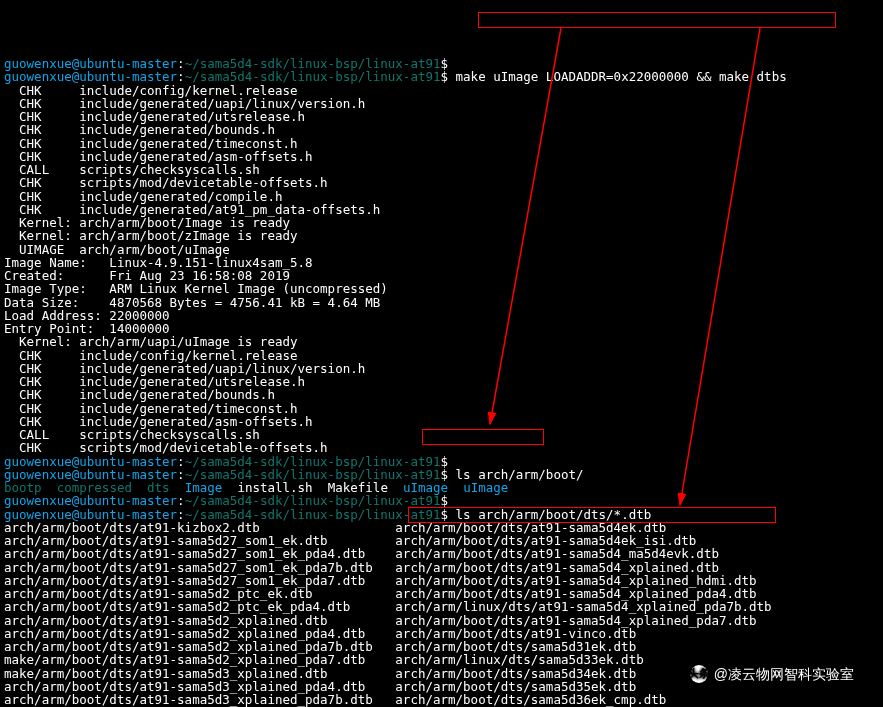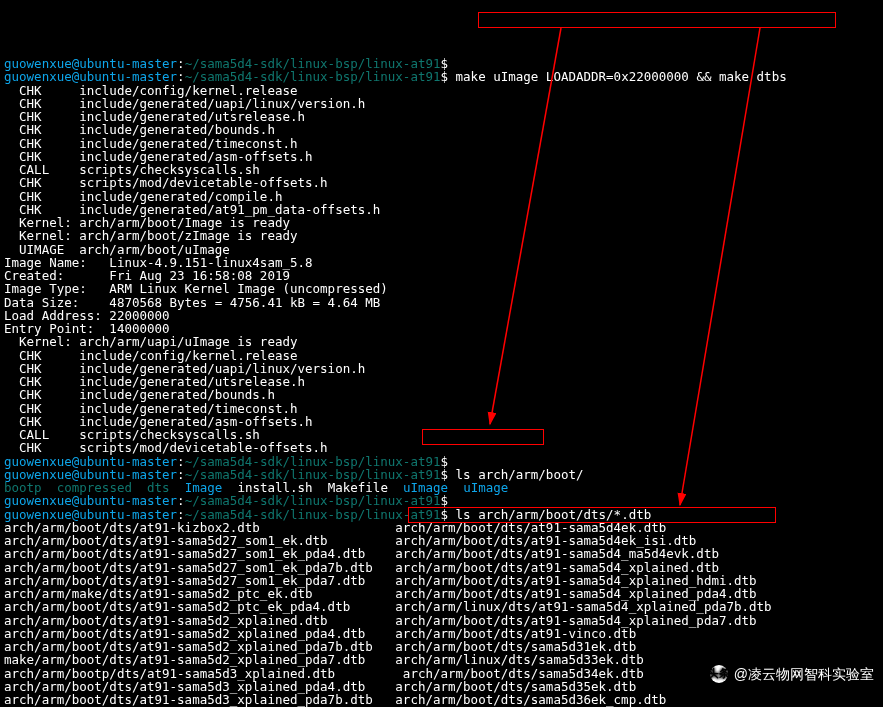--- a/index.html
+++ b/index.html
@@ -20,21 +20,21 @@
   .b { color: #0f766e; }
   .w { color: #ffffff; }
   .red-box { position: absolute; border: 1px solid #ff0000; pointer-events: none; }
   .box1 { top: 12px; left: 478px; width: 356px; height: 14px; }
   .box2 { top: 429px; left: 422px; width: 120px; height: 14px; }
   .box3 { top: 507px; left: 408px; width: 366px; height: 14px; }
   #arrows { position: absolute; top: 0; left: 0; pointer-events: none; }
   .watermark {
     position: absolute;
     bottom: 24px;
-    right: 9px;
+    right: 29px;
     color: #fff;
     font-family: "PingFang SC", "Microsoft YaHei", sans-serif;
     font-size: 14px;
     display: flex;
     align-items: center;
     gap: 6px;
     white-space: nowrap;
     text-shadow: 0 0 3px #000, 0 0 3px #000;
   }
   .wm-circle {
@@ -88,27 +88,27 @@
 <span class="g">guowenxue@ubuntu-master</span><span class="w">:</span><span class="b">~/sama5d4-sdk/linux-bsp/linux-at91</span><span class="w">$</span>
 <span class="g">guowenxue@ubuntu-master</span><span class="w">:</span><span class="b">~/sama5d4-sdk/linux-bsp/linux-at91</span><span class="w">$</span> <span class="w">ls arch/arm/boot/</span>
 <span class="b">bootp</span>  <span class="b">compressed</span>  <span class="b">dts</span>  <span class="g">Image</span>  <span class="w">install.sh</span>  <span class="w">Makefile</span>  <span class="g">uImage</span>  <span class="g">uImage</span>
 <span class="g">guowenxue@ubuntu-master</span><span class="w">:</span><span class="b">~/sama5d4-sdk/linux-bsp/linux-at91</span><span class="w">$</span>
 <span class="g">guowenxue@ubuntu-master</span><span class="w">:</span><span class="b">~/sama5d4-sdk/linux-bsp/linux-at91</span><span class="w">$</span> <span class="w">ls arch/arm/boot/dts/*.dtb</span>
 <span class="w">arch/arm/boot/dts/at91-kizbox2.dtb                  </span><span class="w">arch/arm/boot/dts/at91-sama5d4ek.dtb</span>
 <span class="w">arch/arm/boot/dts/at91-sama5d27_som1_ek.dtb         </span><span class="w">arch/arm/boot/dts/at91-sama5d4ek_isi.dtb</span>
 <span class="w">arch/arm/boot/dts/at91-sama5d27_som1_ek_pda4.dtb    </span><span class="w">arch/arm/boot/dts/at91-sama5d4_ma5d4evk.dtb</span>
 <span class="w">arch/arm/boot/dts/at91-sama5d27_som1_ek_pda7b.dtb   </span><span class="w">arch/arm/boot/dts/at91-sama5d4_xplained.dtb</span>
 <span class="w">arch/arm/boot/dts/at91-sama5d27_som1_ek_pda7.dtb    </span><span class="w">arch/arm/boot/dts/at91-sama5d4_xplained_hdmi.dtb</span>
-<span class="w">arch/arm/make/dts/at91-sama5d2_ptc_ek.dtb           </span><span class="w">arch/arm/boot/dts/at91-sama5d4_xplained_pda4.dtb</span>
+<span class="w">arch/arm/boot/dts/at91-sama5d2_ptc_ek.dtb           </span><span class="w">arch/arm/boot/dts/at91-sama5d4_xplained_pda4.dtb</span>
 <span class="w">arch/arm/boot/dts/at91-sama5d2_ptc_ek_pda4.dtb      </span><span class="w">arch/arm/linux/dts/at91-sama5d4_xplained_pda7b.dtb</span>
 <span class="w">arch/arm/boot/dts/at91-sama5d2_xplained.dtb         </span><span class="w">arch/arm/boot/dts/at91-sama5d4_xplained_pda7.dtb</span>
 <span class="w">arch/arm/boot/dts/at91-sama5d2_xplained_pda4.dtb    </span><span class="w">arch/arm/boot/dts/at91-vinco.dtb</span>
 <span class="w">arch/arm/boot/dts/at91-sama5d2_xplained_pda7b.dtb   </span><span class="w">arch/arm/boot/dts/sama5d31ek.dtb</span>
 <span class="w">make/arm/boot/dts/at91-sama5d2_xplained_pda7.dtb    </span><span class="w">arch/arm/linux/dts/sama5d33ek.dtb</span>
-<span class="w">arch/arm/bootp/dts/at91-sama5d3_xplained.dtb         </span><span class="w">arch/arm/boot/dts/sama5d34ek.dtb</span>
+<span class="w">make/arm/boot/dts/at91-sama5d3_xplained.dtb         </span><span class="w">arch/arm/boot/dts/sama5d34ek.dtb</span>
 <span class="w">arch/arm/boot/dts/at91-sama5d3_xplained_pda4.dtb    </span><span class="w">arch/arm/boot/dts/sama5d35ek.dtb</span>
 <span class="w">arch/arm/boot/dts/at91-sama5d3_xplained_pda7b.dtb   </span><span class="w">arch/arm/boot/dts/sama5d36ek_cmp.dtb</span>
 <span class="w">arch/arm/boot/dts/at91-sama5d3_xplained_pda7.dtb    </span><span class="w">arch/arm/boot/dts/sama5d36ek.dtb</span>
 
  </div>
 
 <div class="red-box box1"></div>
 <div class="red-box box2"></div>
 <div class="red-box box3"></div>
 

